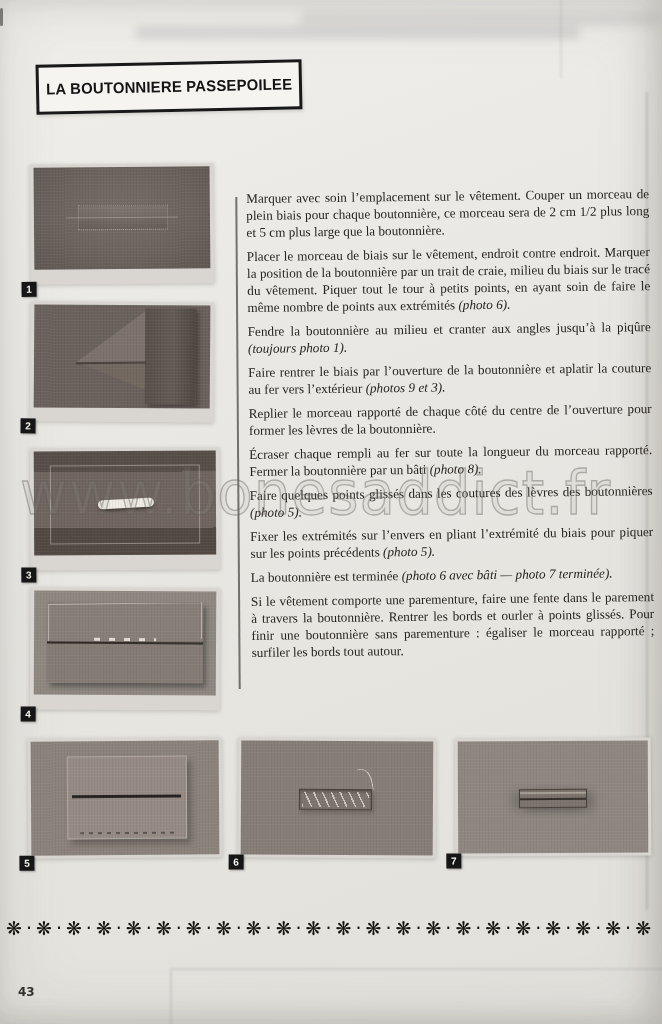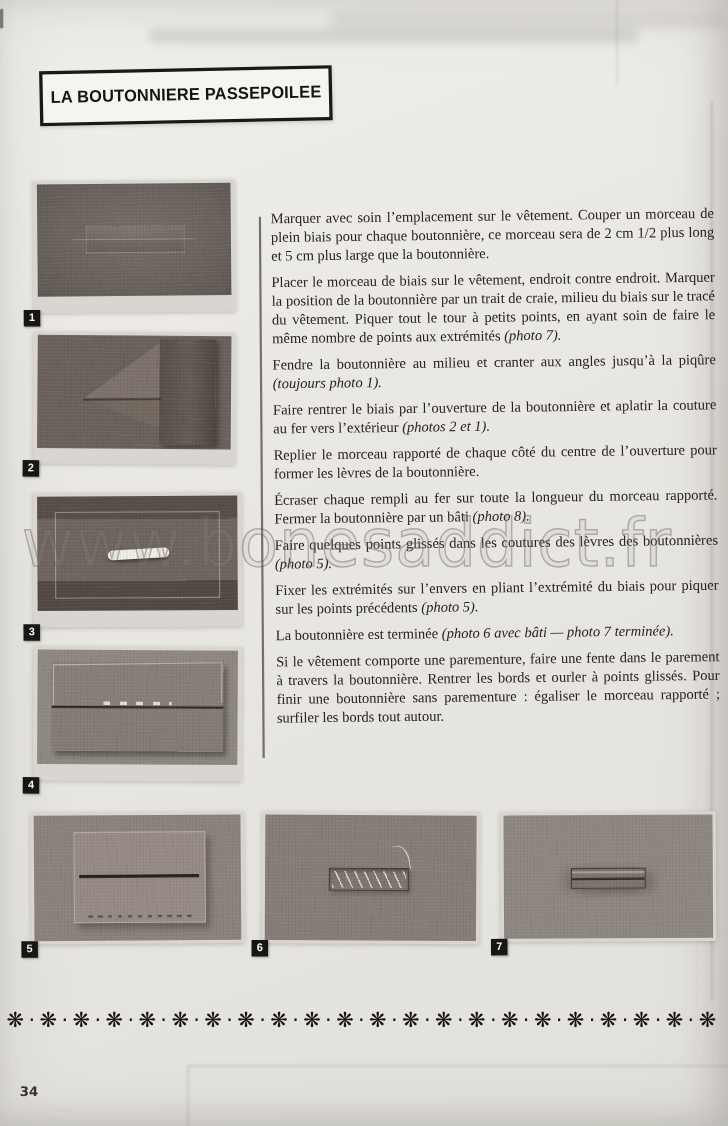--- a/index.html
+++ b/index.html
@@ -197,30 +197,30 @@
         <div class="p7-hi"></div>
         <div class="p7-mid"></div>
       </div>
     </div>
     <span class="badge">7</span>
   </div>
 
   <div class="vrule"></div>
   <div class="article">
       <p><span>Marquer avec soin l’emplacement sur le vêtement. Couper un morceau de plein biais pour chaque boutonnière, ce morceau sera de 2 cm 1/2 plus long et 5 cm plus large que la boutonnière.</span></p>
-      <p><span>Placer le morceau de biais sur le vêtement, endroit contre endroit. Marquer la position de la boutonnière par un trait de craie, milieu du biais sur le tracé du vêtement. Piquer tout le tour à petits points, en ayant soin de faire le même nombre de points aux extrémités </span><span class="it">(photo 7).</span></p>
+      <p><span>Placer le morceau de biais sur le vêtement, endroit contre endroit. Marquer la position de la boutonnière par un trait de craie, milieu du biais sur le tracé du vêtement. Piquer tout le tour à petits points, en ayant soin de faire le même nombre de points aux extrémités </span><span class="it">(photo 6).</span></p>
       <p><span>Fendre la boutonnière au milieu et cranter aux angles jusqu’à la piqûre </span><span class="it">(toujours photo 1).</span></p>
-      <p><span>Faire rentrer le biais par l’ouverture de la boutonnière et aplatir la couture au fer vers l’extérieur </span><span class="it">(photos 2 et 1).</span></p>
+      <p><span>Faire rentrer le biais par l’ouverture de la boutonnière et aplatir la couture au fer vers l’extérieur </span><span class="it">(photos 9 et 3).</span></p>
       <p><span>Replier le morceau rapporté de chaque côté du centre de l’ouverture pour former les lèvres de la boutonnière.</span></p>
       <p><span>Écraser chaque rempli au fer sur toute la longueur du morceau rapporté. Fermer la boutonnière par un bâti </span><span class="it">(photo 8).</span></p>
       <p><span>Faire quelques points glissés dans les coutures des lèvres des boutonnières </span><span class="it">(photo 5).</span></p>
       <p><span>Fixer les extrémités sur l’envers en pliant l’extrémité du biais pour piquer sur les points précédents </span><span class="it">(photo 5).</span></p>
       <p><span>La boutonnière est terminée </span><span class="it">(photo 6 avec bâti — photo 7 terminée).</span></p>
       <p><span>Si le vêtement comporte une parementure, faire une fente dans le parement à travers la boutonnière. Rentrer les bords et ourler à points glissés. Pour finir une boutonnière sans parementure : égaliser le morceau rapporté ; surfiler les bords tout autour.</span></p>
     </div>
 
   <div class="watermark">www.bonesaddict.fr</div>
 
   <div class="flower-border">❋·❋·❋·❋·❋·❋·❋·❋·❋·❋·❋·❋·❋·❋·❋·❋·❋·❋·❋·❋·❋·❋·❋·❋·❋·❋·</div>
 
-  <div class="page-number">34</div>
+  <div class="page-number">43</div>
 
 </div>
 
 </body></html>

